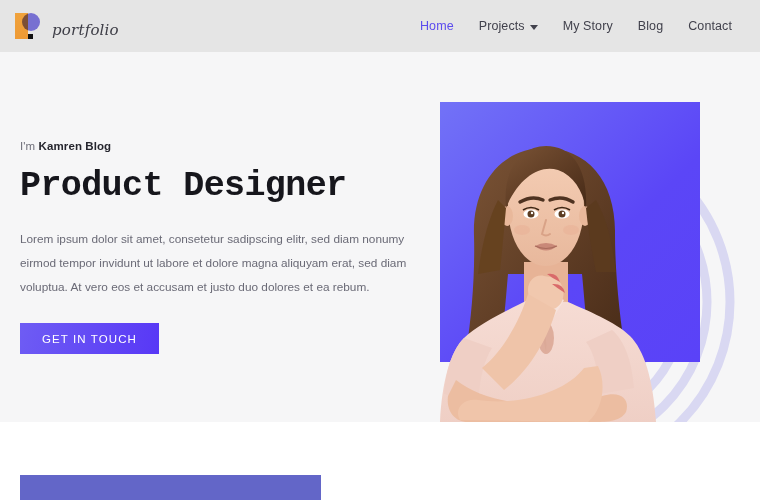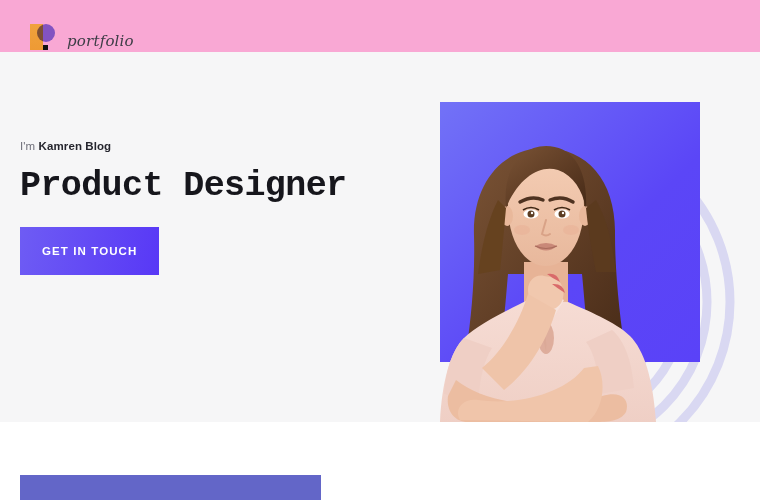--- a/index.html
+++ b/index.html
@@ -7,25 +7,25 @@
   body {
     font-family:"Liberation Sans", sans-serif;
     background:#ffffff;
     color:#333;
     -webkit-font-smoothing:antialiased;
   }
 
   
   .header {
     height:52px;
-    background:#f9a8d4;
+    background:#e5e5e5;
     display:flex;
-    align-items:flex-end;
+    align-items:center;
     justify-content:space-between;
-    padding:0 28px 0 30px;
+    padding:0 28px 0 15px;
     position:relative;
     z-index:30;
   }
   .brand { display:flex; align-items:flex-end; gap:9px; }
   .logo-mark {
     position:relative;
     width:28px; height:30px;
     flex:none;
   }
   .logo-bar {
@@ -105,26 +105,26 @@
     font-size:11.8px;
     line-height:2.05;
     color:#6a6a76;
     max-width:392px;
     margin-bottom:24px;
   }
   .cta {
     display:inline-flex;
     align-items:center;
     justify-content:center;
-    height:48px;
+    height:31px;
     padding:0 22px;
     background:linear-gradient(100deg,#6E5CF4 0%,#5838F6 100%);
     color:#fff;
     font-size:11.5px;
-    font-weight:700;
+    font-weight:400;
     letter-spacing:1.1px;
     border:none;
     cursor:pointer;
     font-family:inherit;
   }
 
   
   .hero-art {
     position:absolute;
     left:420px; top:0;
@@ -170,29 +170,48 @@
 
   <div class="brand">
     <div class="logo-mark">
       <div class="logo-bar"></div>
       <div class="logo-circle"></div>
       <div class="logo-dot"></div>
     </div>
     <div class="brand-name">portfolio</div>
   </div>
 
+  <div class="nav">
+    <div class="nav-item active">
+      <span>Home</span>
+    </div>
+    <div class="nav-item">
+      <span>Projects</span>
+      <span class="caret"></span>
+    </div>
+    <div class="nav-item">
+      <span>My Story</span>
+    </div>
+    <div class="nav-item">
+      <span>Blog</span>
+    </div>
+    <div class="nav-item">
+      <span>Contact</span>
+    </div>
+  </div>
 </div>
 
 <div class="hero">
 
   <div class="hero-left">
     <div class="eyebrow">
       <span>I'm </span><b>Kamren Blog</b>
     </div>
     <div class="hero-title">Product Designer</div>
+    <div class="hero-copy">Lorem ipsum dolor sit amet, consetetur sadipscing elitr, sed diam nonumy eirmod tempor invidunt ut labore et dolore magna aliquyam erat, sed diam voluptua. At vero eos et accusam et justo duo dolores et ea rebum.</div>
     <button class="cta">GET IN TOUCH</button>
   </div>
 
   <div class="hero-art">
 
     <svg class="arcs" viewBox="0 0 260 300">
       <g fill="none" stroke="#D9D8F2" stroke-width="9">
         <circle cx="20" cy="150" r="55"></circle>
         <circle cx="20" cy="150" r="78"></circle>
         <circle cx="20" cy="150" r="101"></circle>

